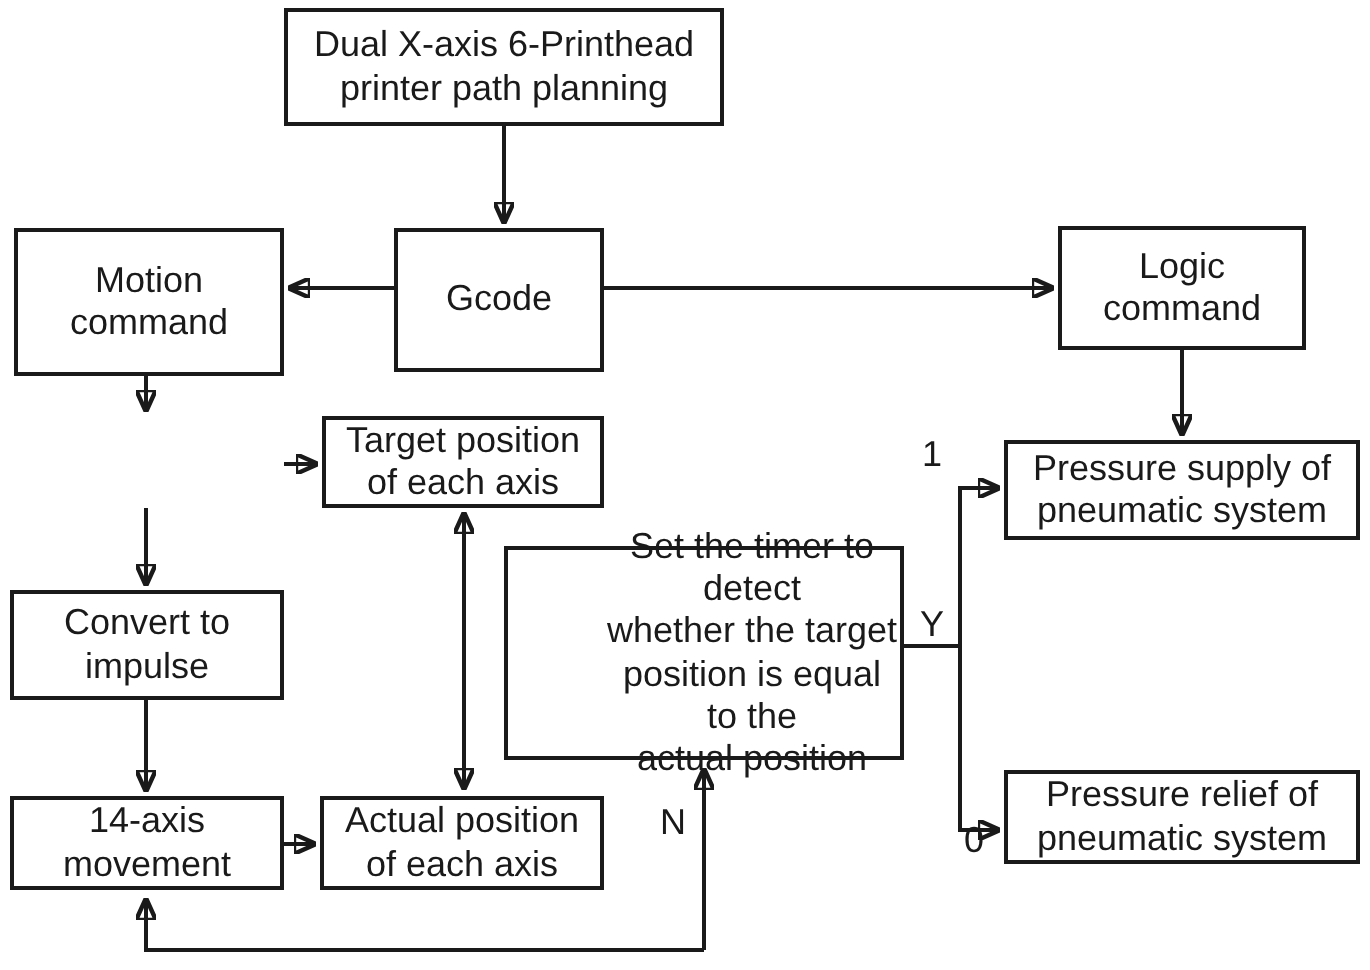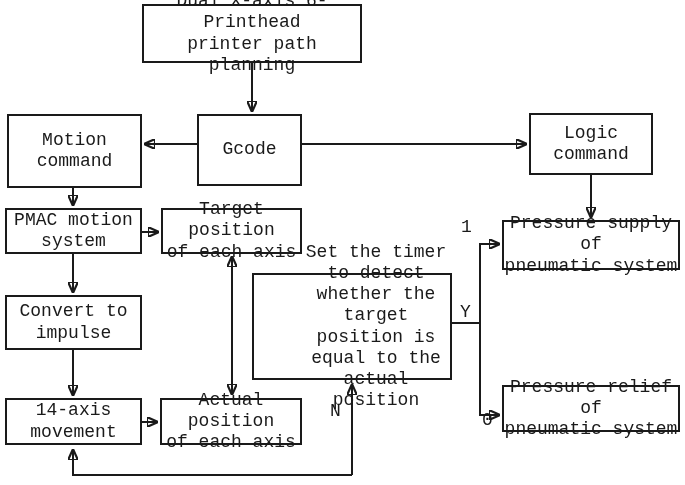--- a/index.html
+++ b/index.html
@@ -5,21 +5,21 @@
   html, body {
     margin: 0;
     padding: 0;
     background: #ffffff;
   }
   #canvas {
     position: relative;
     width: 685px;
     height: 485px;
     background: #ffffff;
-    font-family: Liberation Mono, monospace;
+    font-family: Liberation Sans, sans-serif;
     color: #1a1a1a;
     overflow: hidden;
   }
   .node {
     position: absolute;
     box-sizing: border-box;
     border: 2px solid #1a1a1a;
     background: #ffffff;
     display: flex;
     align-items: center;
@@ -82,22 +82,20 @@
 printer path planning</div>
 
   <div class="node" style="left:7px; top:114px; width:135px; height:74px;">Motion
 command</div>
 
   <div class="node" style="left:197px; top:114px; width:105px; height:72px;">Gcode</div>
 
   <div class="node" style="left:529px; top:113px; width:124px; height:62px;">Logic
 command</div>
 
-  <div class="node" style="left:5px; top:208px; width:137px; height:46px;">PMAC motion
-system</div>
 
   <div class="node" style="left:161px; top:208px; width:141px; height:46px;">Target position
 of each axis</div>
 
   <div class="node" style="left:5px; top:295px; width:137px; height:55px;">Convert to
 impulse</div>
 
   <div class="node" style="left:5px; top:398px; width:137px; height:47px;">14-axis
 movement</div>
 

